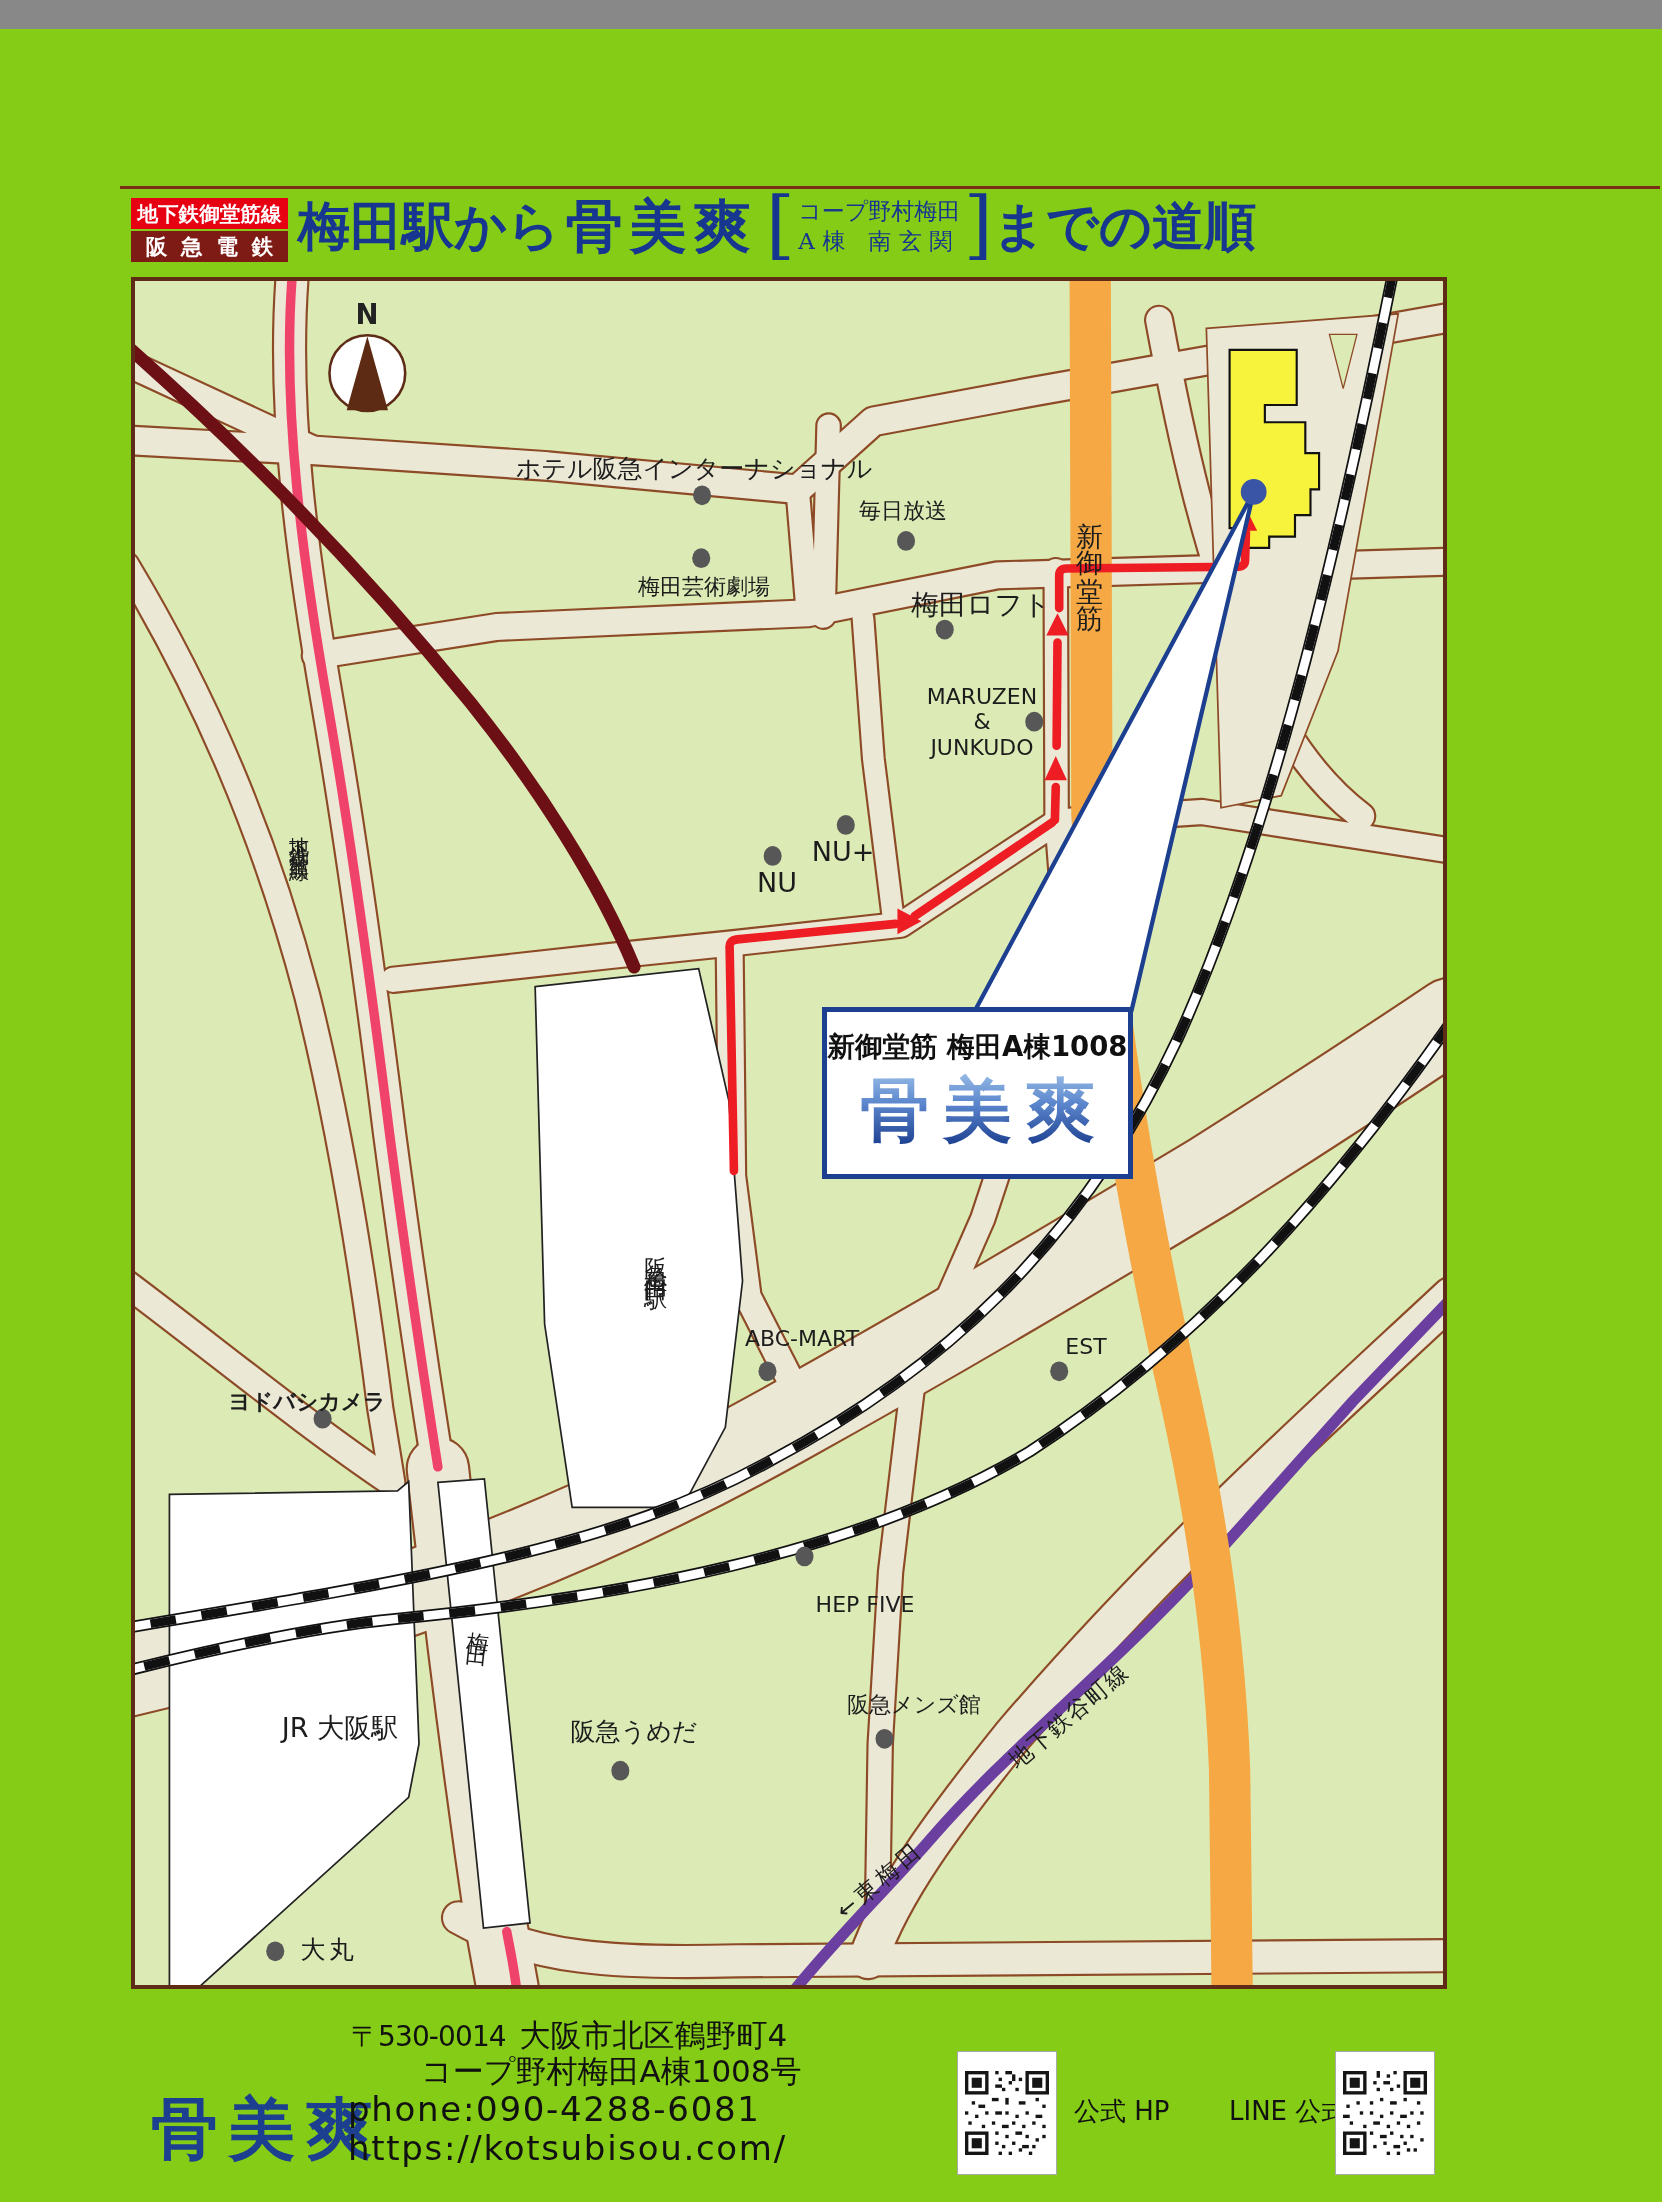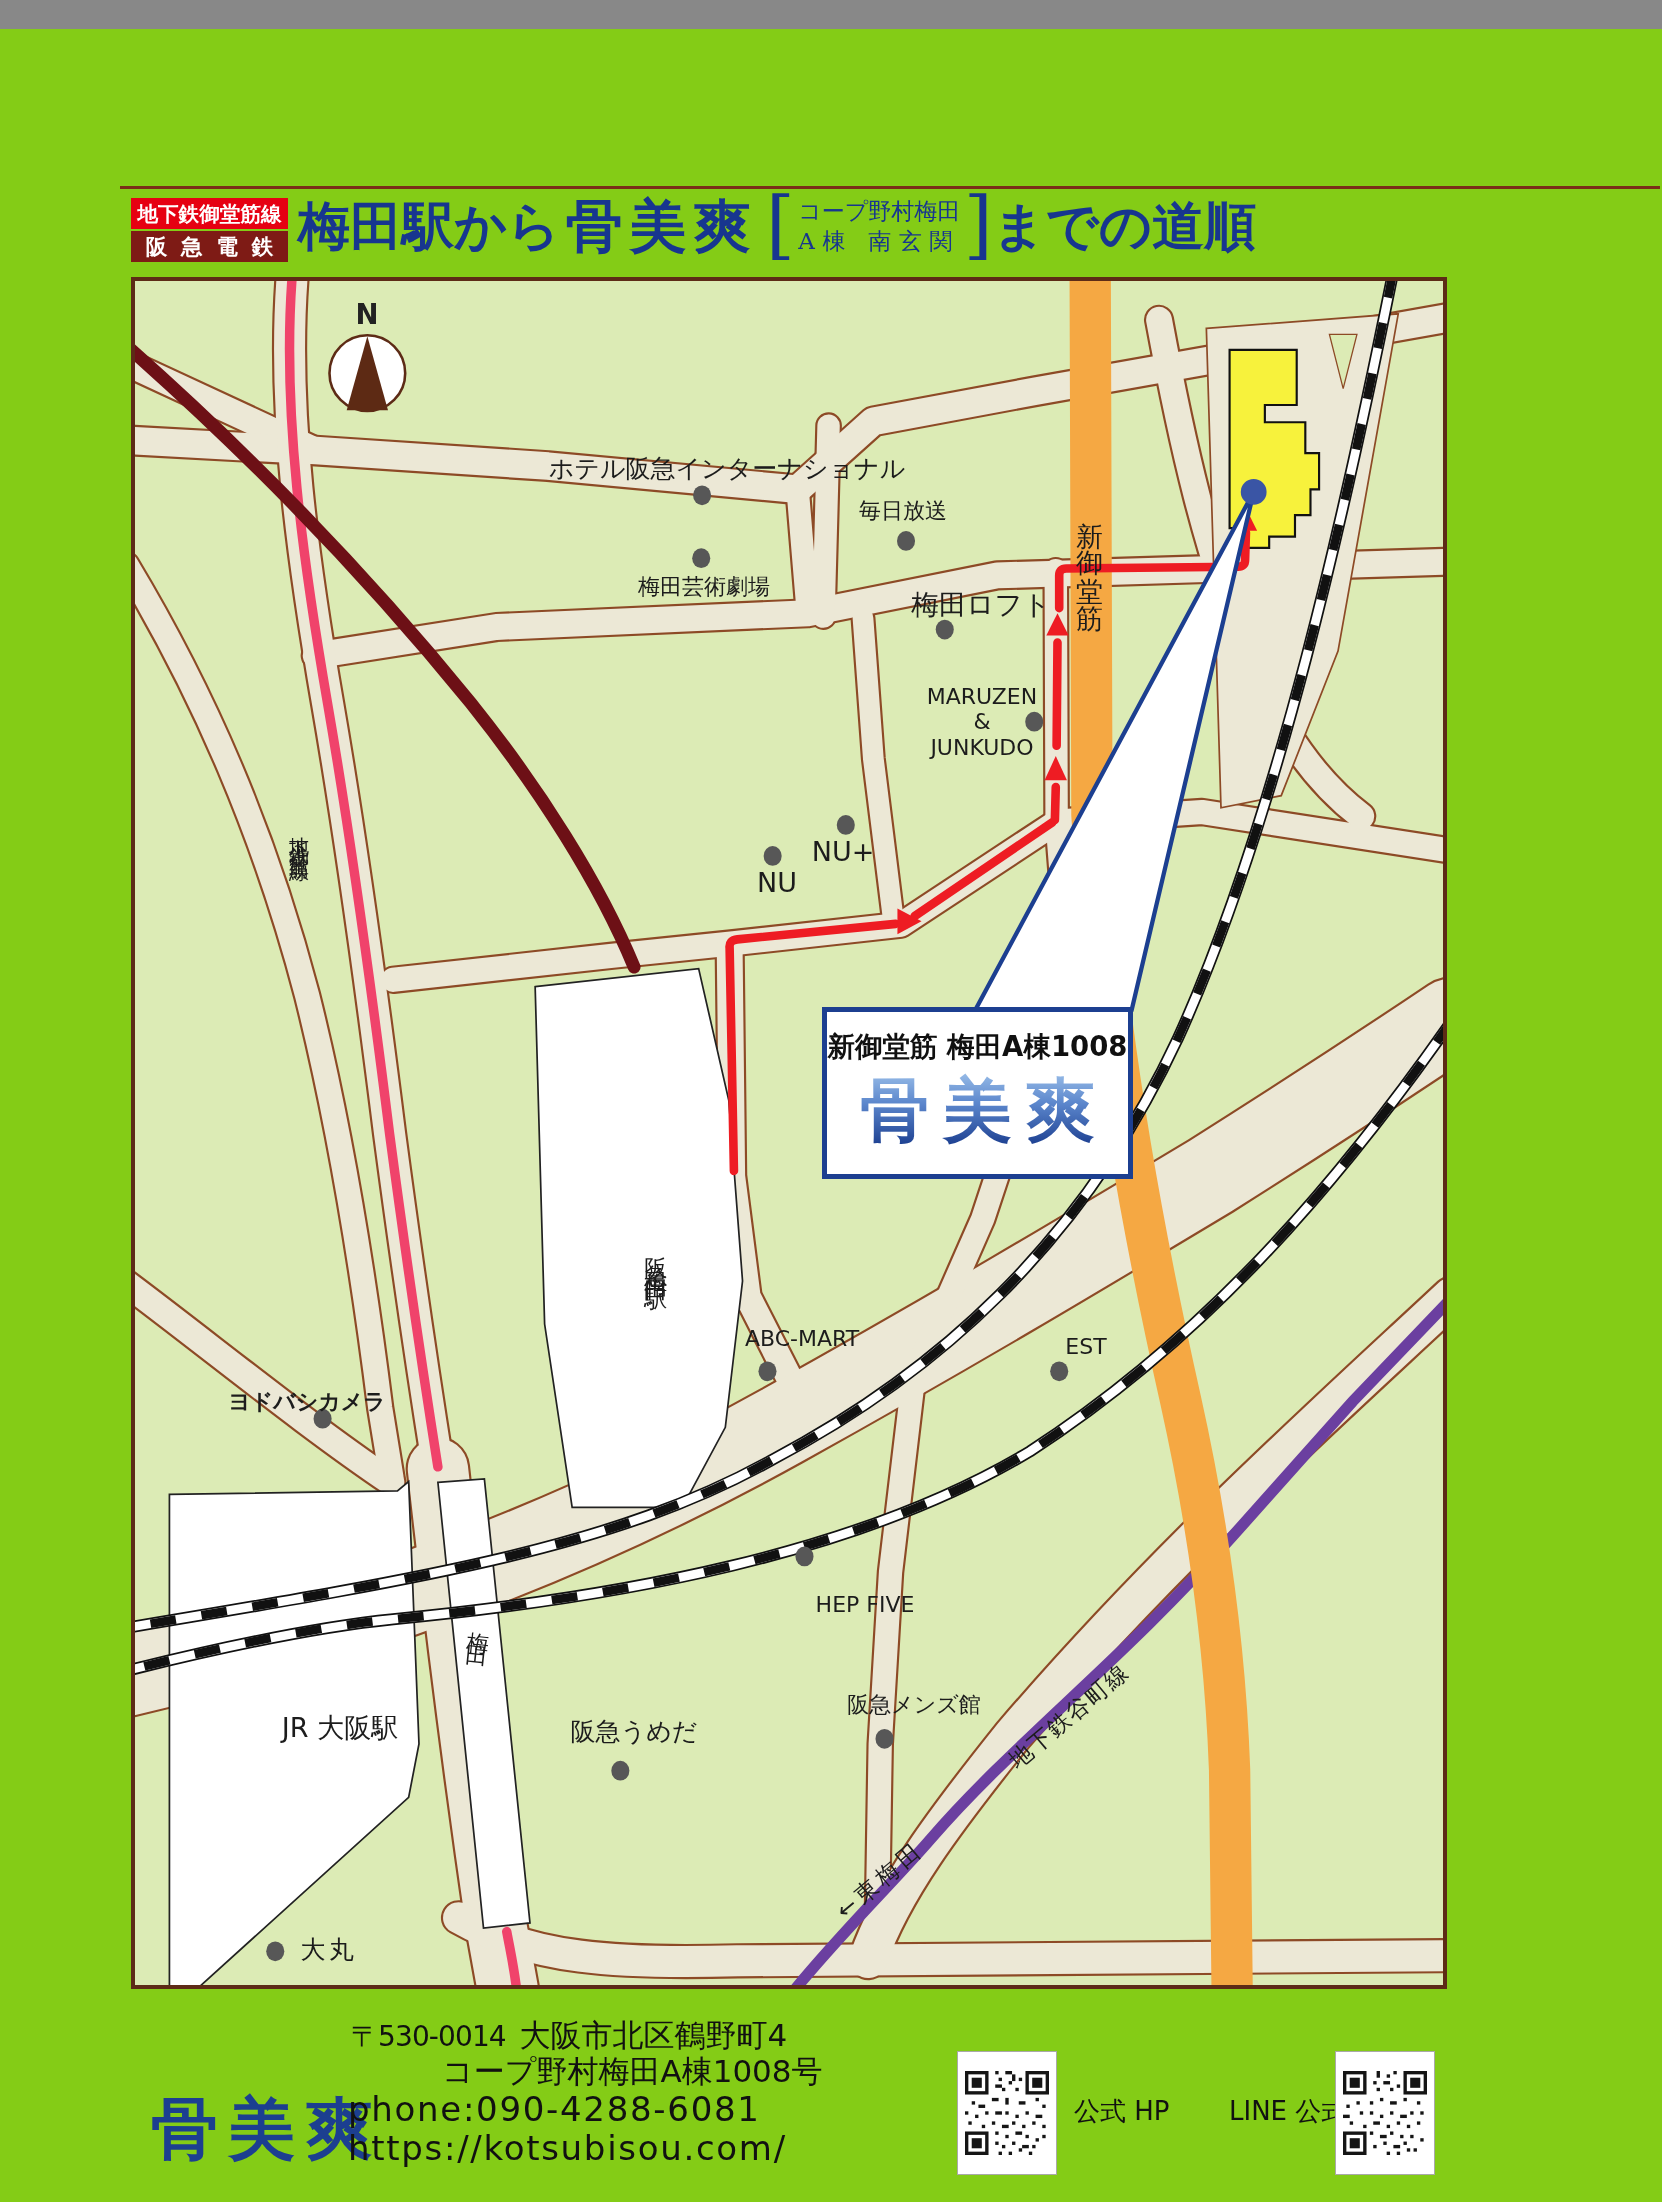--- a/index.html
+++ b/index.html
@@ -36,21 +36,21 @@
   .callout .addr{font-size:27.5px;font-weight:bold;color:#101010;}
   .callout .cbrand{font-size:69px;font-weight:bold;letter-spacing:13.8px;padding-left:13.8px;
            background:linear-gradient(180deg,#a6c9ee 0%,#5b86cc 42%,#1c3f90 88%);
            -webkit-background-clip:text;background-clip:text;color:transparent;}
   
   .logo{position:absolute;left:151px;top:2055px;font-size:67px;font-weight:bold;
         color:#1c3f90;letter-spacing:10.3px;}
   .f-line{position:absolute;color:#111;white-space:nowrap;}
   .f1{left:351px;top:1986px;font-size:31px;}
   .f1 .postal{font-size:28px;margin-right:13.8px;letter-spacing:-0.9px;}
-  .f2{left:442px;top:2022px;font-size:31px;}
+  .f2{left:421px;top:2022px;font-size:31px;}
   .f3{left:348px;top:2060px;font-size:34px;letter-spacing:1.7px;}
   .f4{left:348px;top:2099px;font-size:34px;letter-spacing:1.7px;}
   .qr{position:absolute;width:100px;height:124px;border:1.7px solid #a9a9a9;background:#fff;
       display:flex;align-items:center;justify-content:center;box-sizing:border-box;}
   .qr svg{width:84px;height:84px;}
   .qr-label{position:absolute;font-size:26px;color:#111;white-space:nowrap;}
 </style>
 </head>
 <body>
 
@@ -207,21 +207,21 @@
         <polygon points="1059,412 1072,386 1085,412"></polygon>
         <polygon points="1278,290 1291,264 1304,290"></polygon>
       </g>
 
       <polygon points="1300,245 976,848 1158,848" fill="#ffffff" stroke="#1c3f90" stroke-width="5" stroke-linejoin="round"></polygon>
       <circle cx="1300" cy="245" r="15" fill="#3a55a5"></circle>
     </svg>
 
     <div class="compass-n">N</div>
 
-    <div class="lm" style="left:592px;top:188px;font-size:25px;font-family:Liberation Serif, serif;">ホテル阪急インターナショナル</div>
+    <div class="lm" style="left:559px;top:188px;font-size:25px;font-family:Liberation Serif, serif;">ホテル阪急インターナショナル</div>
     <div class="lm" style="left:569px;top:306px;">梅田芸術劇場</div>
     <div class="lm" style="left:768px;top:230px;">毎日放送</div>
     <div class="lm" style="left:846px;top:324px;font-size:27.5px;">梅田ロフト</div>
     <div class="lm pre" style="left:847px;top:441px;">MARUZEN
 &amp;
 JUNKUDO</div>
     <div class="lm" style="left:642px;top:602px;font-size:27px;">NU</div>
     <div class="lm" style="left:708px;top:571px;font-size:27px;">NU+</div>
     <div class="lm" style="left:667px;top:1058px;">ABC-MART</div>
     <div class="lm" style="left:951px;top:1066px;">EST</div>

